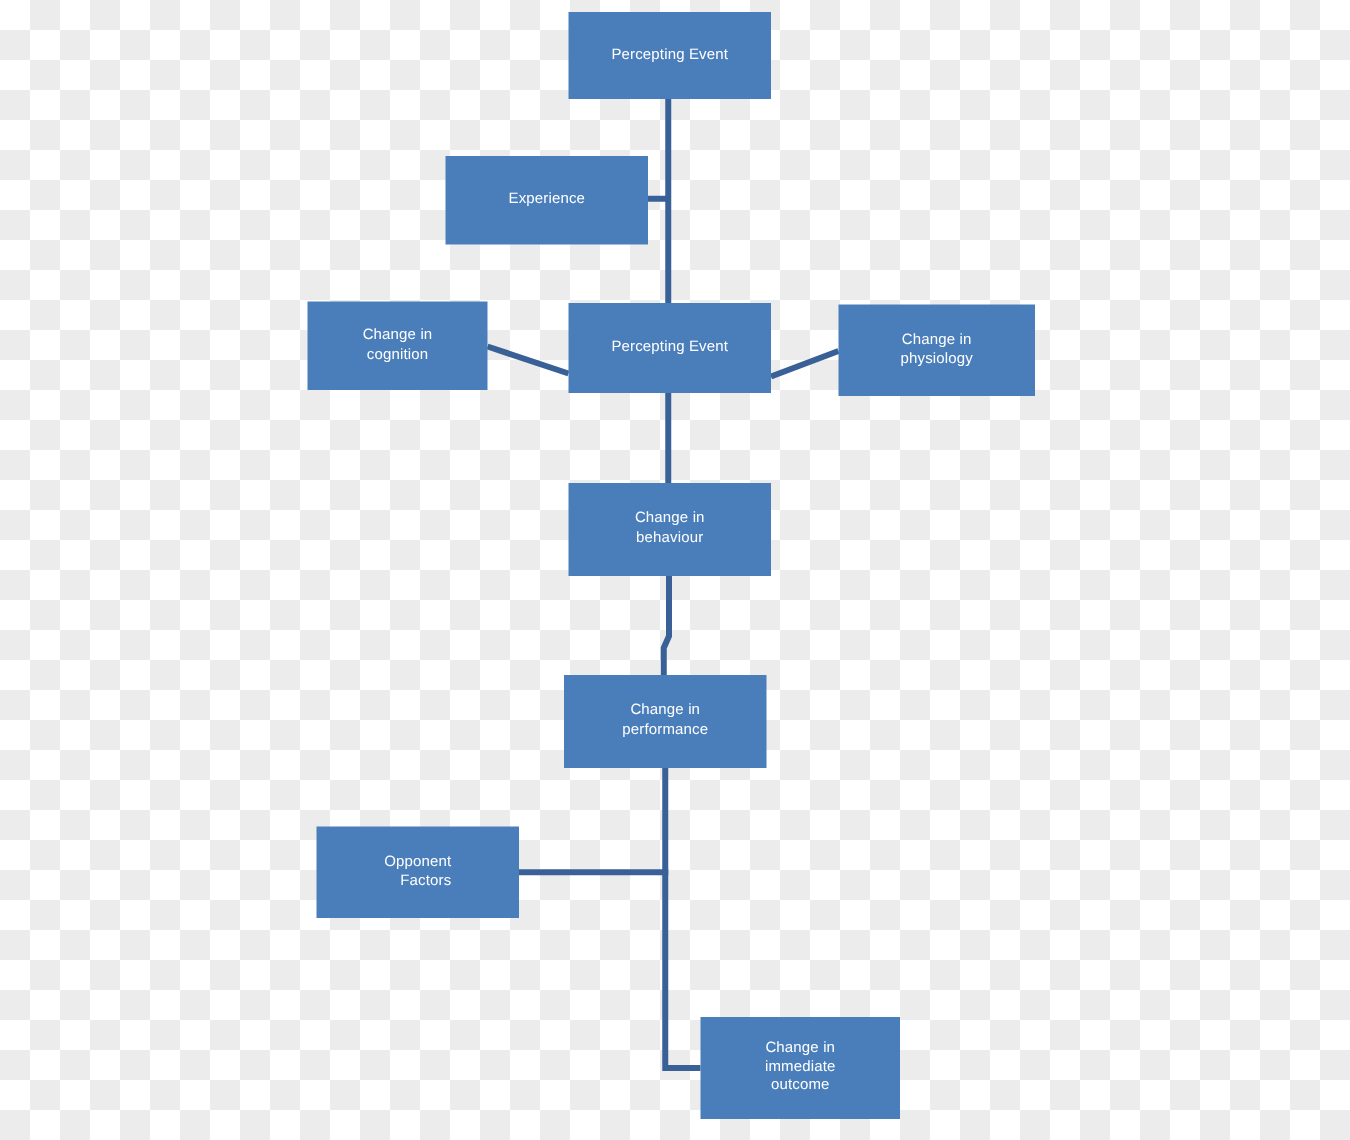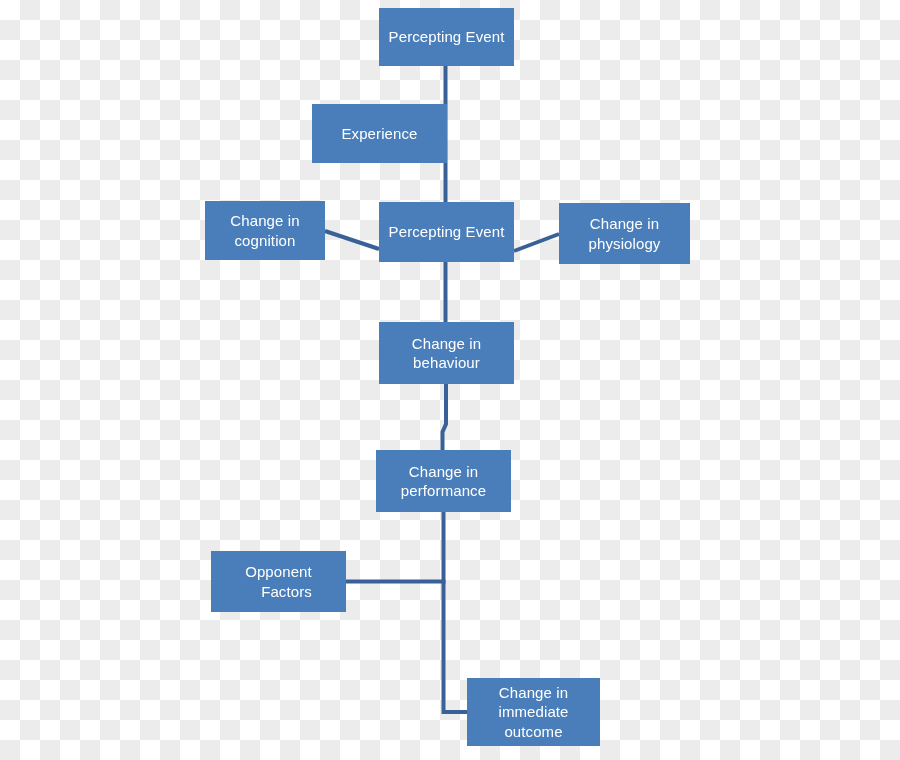--- a/index.html
+++ b/index.html
@@ -35,21 +35,21 @@
   .node {
     position: absolute;
     box-sizing: border-box;
     background: #4a7ebb;
     color: #ffffff;
     display: flex;
     align-items: center;
     justify-content: center;
     text-align: center;
     font-family: "Liberation Sans", sans-serif;
-    font-size: 15px;
+    font-size: 10px;
     font-weight: 400;
     line-height: 1.28;
     letter-spacing: 0.1px;
     white-space: pre-line;
     padding: 20px 4px;
     z-index: 2;
   }
 </style>
 </head>
 <body>
@@ -72,21 +72,21 @@
 
     <polyline points="443.5,512 443.5,712 467,712" fill="none" stroke="#3a6098" stroke-width="4"></polyline>
 
     <line x1="346" y1="581.5" x2="445.5" y2="581.5" stroke="#3a6098" stroke-width="4"></line>
   </svg>
 
   <div class="node" style="left:379px; top:8px; width:135px; height:58px;">
     <span>Percepting Event</span>
   </div>
 
-  <div class="node" style="left:312px; top:104px; width:135px; height:59px;">
+  <div class="node" style="left:297px; top:104px; width:135px; height:59px;">
     <span>Experience</span>
   </div>
 
   <div class="node" style="left:205px; top:201px; width:120px; height:59px;">
     <span>Change in
 cognition</span>
   </div>
 
   <div class="node" style="left:379px; top:202px; width:135px; height:60px;">
     <span>Percepting Event</span>

